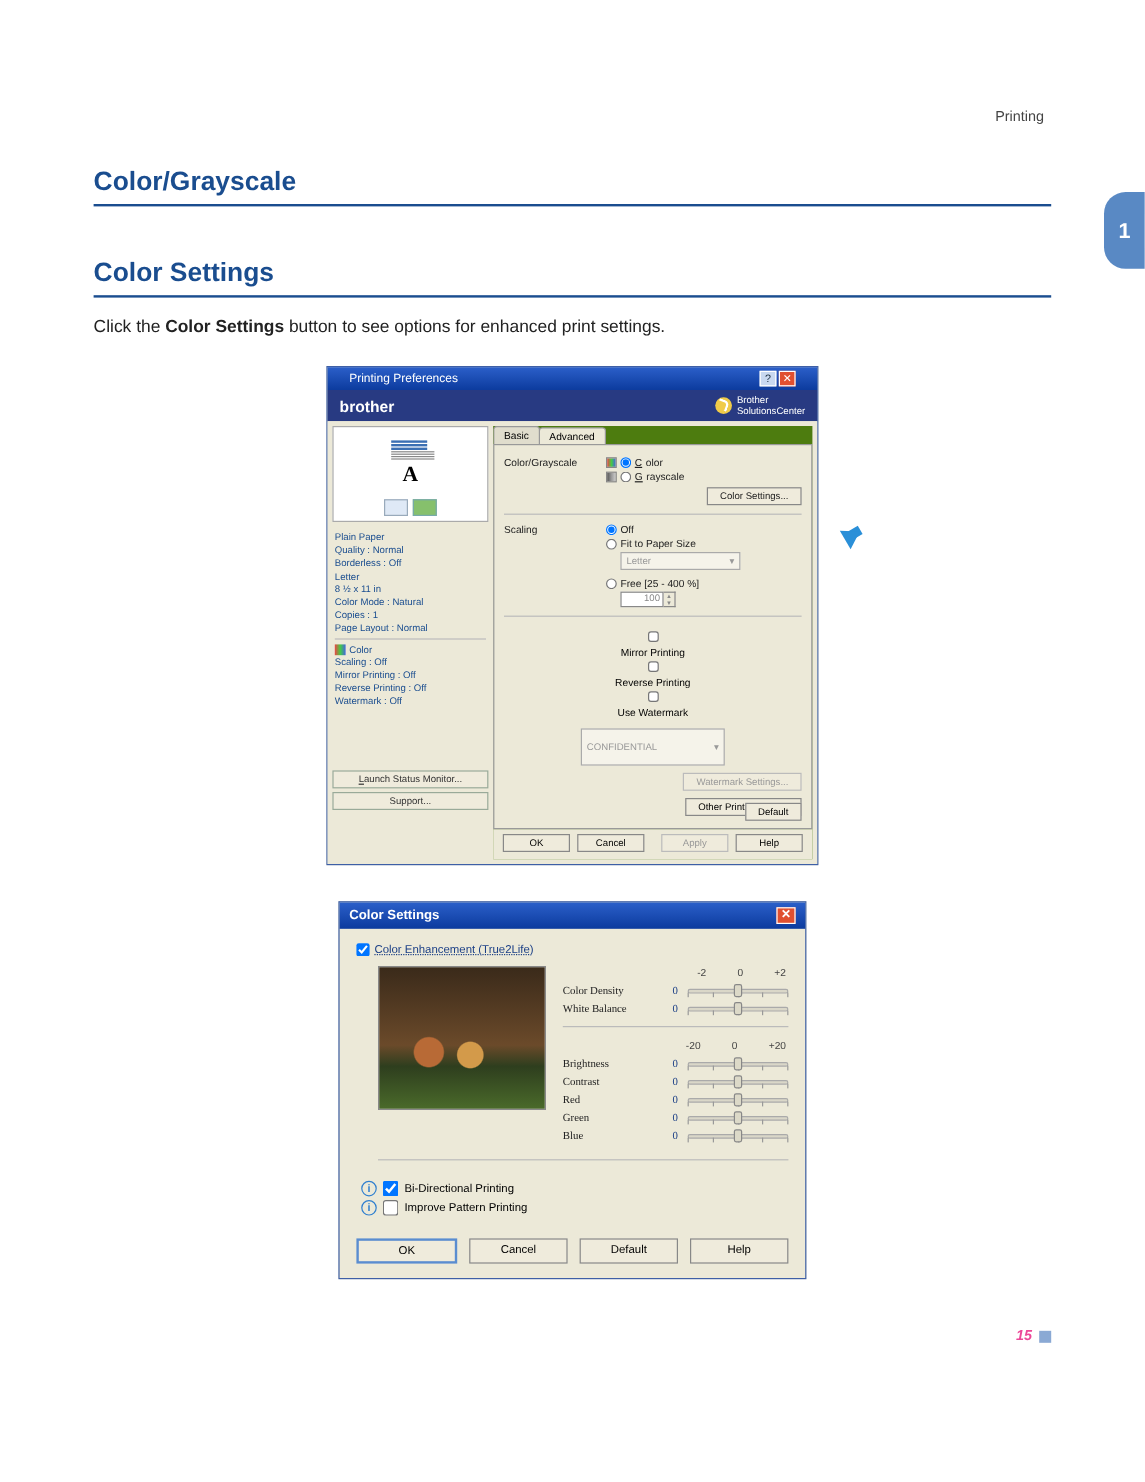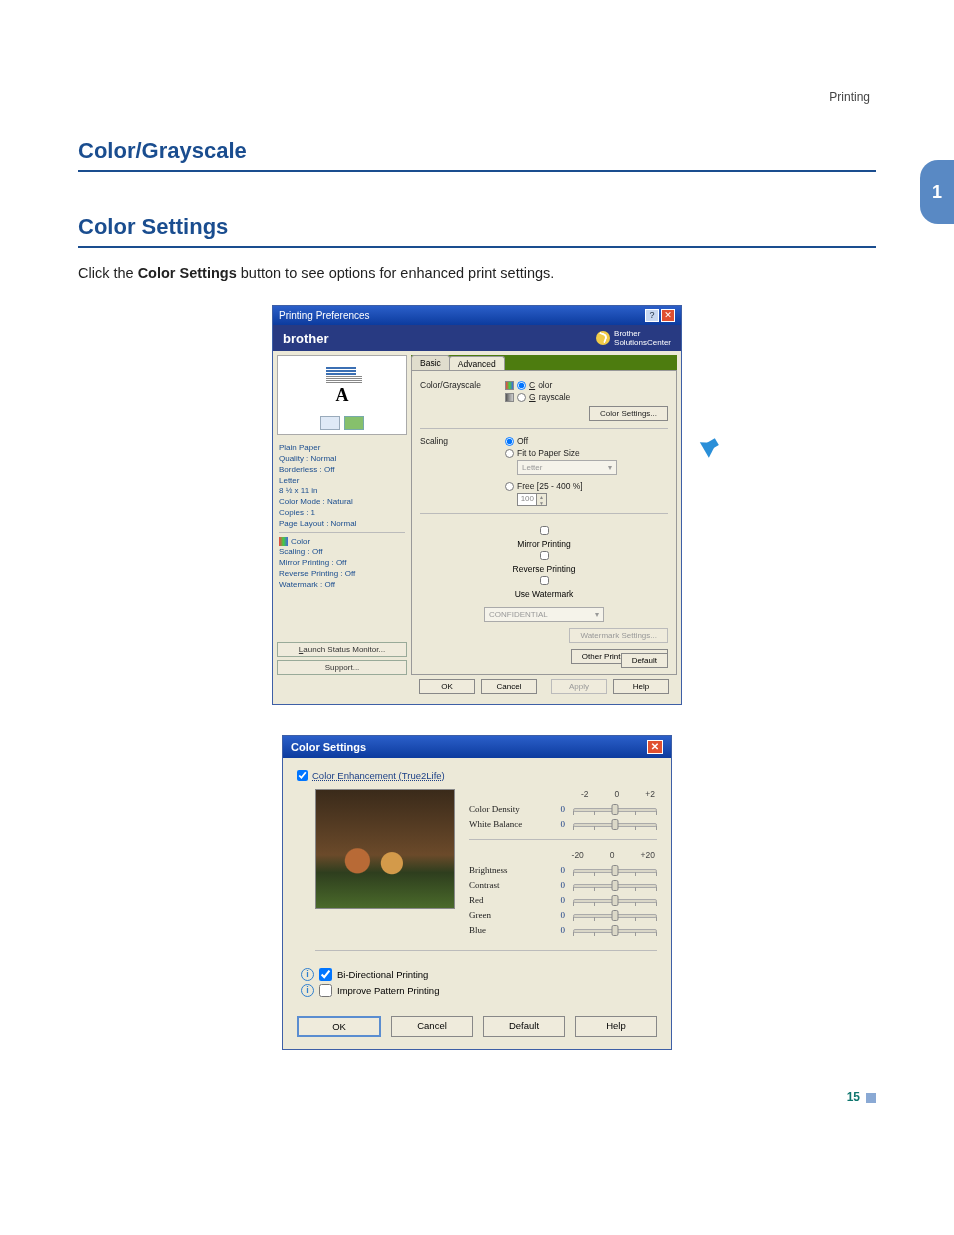--- a/index.html
+++ b/index.html
@@ -7,21 +7,21 @@
   .container { padding: 78px 78px 30px 78px; position: relative; }
   .page-header-right { position:absolute; top: 90px; right: 84px; font-size:12px; color:#444; }
   .side-tab { position:absolute; right:0; top:160px; width:34px; height:64px; background:#5989c4; border-radius:18px 0 0 18px; color:#fff; font-size:18px; font-weight:bold; text-align:center; line-height:64px; }
   .section-h { color:#1a4d8f; font-size:22px; font-weight:bold; margin-top:60px; margin-bottom:6px; }
   .section-hr { border:none; border-top:2px solid #1a4d8f; margin-bottom:14px; }
   .body-txt { font-size:14.5px; color:#222; line-height:1.6; }
   .body-txt .bold { font-weight:bold; }
 
   
   .dialog1 { width:410px; margin:20px auto 30px auto; border:1px solid #3e5fa6; font-size:9px; background:#ece9d8; }
-  .d1-title { background:linear-gradient(#2b5fc9,#0c3b9e); color:#fff; padding:3px 6px; display:flex; align-items:center; justify-content:space-between; font-size:10px; }
+  .d1-title { background:linear-gradient(#2b5fc9,#0c3b9e); color:#fff; padding:3px 18px; display:flex; align-items:center; justify-content:space-between; font-size:10px; }
   .d1-title .tbtns { display:flex; gap:2px; }
   .tbtn { width:14px; height:13px; background:#c8d8f0; border:1px solid #fff; text-align:center; font-size:9px; line-height:11px; color:#234; }
   .tbtn.close { background:#e05030; color:#fff; }
   .d1-brand { background:#283a82; color:#fff; display:flex; justify-content:space-between; align-items:center; padding:4px 10px; font-size:13px; font-weight:bold; }
   .brand-sol { display:flex; align-items:center; gap:4px; font-size:8px; font-weight:normal; }
   .brand-sol .s-ic { width:14px; height:14px; background:#f0cb49; border-radius:50%; position:relative; }
   .brand-sol .s-ic::after { content:""; position:absolute; width:7px; height:7px; border:2px solid #fff; border-left:none; border-bottom:none; border-radius:0 50% 0 0; top:2px; left:2px; transform:rotate(20deg);}
   .d1-body { display:flex; padding:4px; gap:4px; background:#ece9d8; }
   .d1-left { width:130px; }
   .preview { background:#fff; border:1px solid #aaa; height:80px; margin-bottom:4px; display:flex; flex-direction:column; align-items:center; justify-content:center; gap:2px; position:relative; }
@@ -51,26 +51,26 @@
   .radio { display:flex; align-items:center; gap:3px; margin-bottom:2px; }
   .radio input { width:9px; height:9px; }
   .miniswatch { width:9px; height:9px; border:1px solid #888; background:linear-gradient(90deg,#e44,#4c4,#46d); }
   .miniswatch.gray { background:linear-gradient(90deg,#555,#999,#ccc); }
   .tc-btn { border:1px solid #888; background:#efebdc; font-size:8px; padding:2px 10px; display:inline-block; text-align:center; }
   .tc-btn.disabled { color:#999; border-color:#bbb; }
   .cs-row1 .tc-btn { float:right; }
   .sep { border-top:1px solid #bbb; margin:4px 0; }
   .paper-sel { border:1px solid #aaa; background:#f5f3ea; width:100px; height:15px; font-size:8px; padding:1px 4px; color:#999; display:flex; justify-content:space-between; align-items:center; margin-left:12px; margin-top:2px;}
   .spin { display:flex; margin-left:12px; margin-top:2px; }
-  .spin .num { width:20px; height:13px; border:1px solid #888; background:#fff; font-size:8px; text-align:right; padding:0 2px; color:#888;}
+  .spin .num { width:36px; height:13px; border:1px solid #888; background:#fff; font-size:8px; text-align:right; padding:0 2px; color:#888;}
   .spin .arrs { width:10px; height:13px; border:1px solid #888; border-left:none; display:flex; flex-direction:column; }
   .spin .arrs span{ flex:1; font-size:5px; text-align:center; line-height:6px; color:#888;}
   .chkrow { display:flex; align-items:center; gap:4px; font-size:8.5px; margin:2px 0;flex-direction:column; }
   .chkrow input { width:9px; height:9px; }
-  .wm-sel { border:1px solid #aaa; background:#f5f3ea; width:120px; height:15px; font-size:8px; padding:1px 4px; color:#999; display:flex; justify-content:space-between; align-items:center;}
+  .wm-sel { border:1px solid #aaa; background:#f5f3ea; width:120px; height:31px; font-size:8px; padding:1px 4px; color:#999; display:flex; justify-content:space-between; align-items:center;}
   .right-btns { text-align:right; margin-top:6px; }
   .dialog1 .footer { display:flex; gap:6px; padding:4px 8px 6px 8px; background:#ece9d8; justify-content:flex-start; }
   .dialog1 .footer .tc-btn { min-width:56px; }
   .dialog1 .footer .spacer { flex:1; }
   .arrow-callout { position:absolute; top:65px; right:-24px; width:0; height:0; }
   .arrow-shape { width:26px; height:18px; transform:rotate(-30deg); }
   .arrow-shape::before { content:""; position:absolute; right:8px; top:4px; width:14px; height:8px; background:#2a8fd8; }
   .arrow-shape::after { content:""; position:absolute; right:0; top:0; border:9px solid transparent; border-right:14px solid #2a8fd8; transform:scaleX(-1); }
 
   
@@ -98,21 +98,21 @@
   .ticks span { width:1px; height:4px; background:#999; }
   .thumb { position:absolute; top:0; left:50%; width:7px; height:11px; background:#dcd9c8; border:1px solid #888; border-radius:2px; transform:translateX(-50%);}
   .ce-sep { border-top:1px solid #bbb; margin:10px 0; margin-left:18px;}
   .d2-bottom { padding:4px 0 0 4px; }
   .d2-bottom .row { display:flex; align-items:center; gap:5px; font-size:9.5px; margin:3px 0;}
   .info-ic { width:13px; height:13px; border:1.5px solid #2f7fcf; border-radius:50%; color:#2f7fcf; font-weight:bold; font-size:9px; text-align:center; line-height:11px;}
   .d2-footer { display:flex; gap:10px; padding:6px 14px 12px 14px; }
   .d2-footer .btn { flex:1; border:1px solid #888; background:#efebdc; text-align:center; font-size:9.5px; padding:3px 0;}
   .d2-footer .btn.primary { border:2px solid #5a8dd0; }
 
-  .page-num { text-align:right; font-size:12px; font-weight:bold; color:#0f766e; margin-top:40px; position:relative; padding-right:16px;}
+  .page-num { text-align:right; font-size:12px; font-weight:bold; color:#ec4899; margin-top:40px; position:relative; padding-right:16px;font-style:italic;}
   .page-num::after { content:""; position:absolute; right:0; top:3px; width:10px; height:10px; background:#8aa9d4; }
 </style>
 </head>
 <body>
 
 <div class="container">
   <div class="page-header-right">Printing</div>
   <div class="side-tab">1</div>
 
   <h2 class="section-h">Color/Grayscale</h2>

